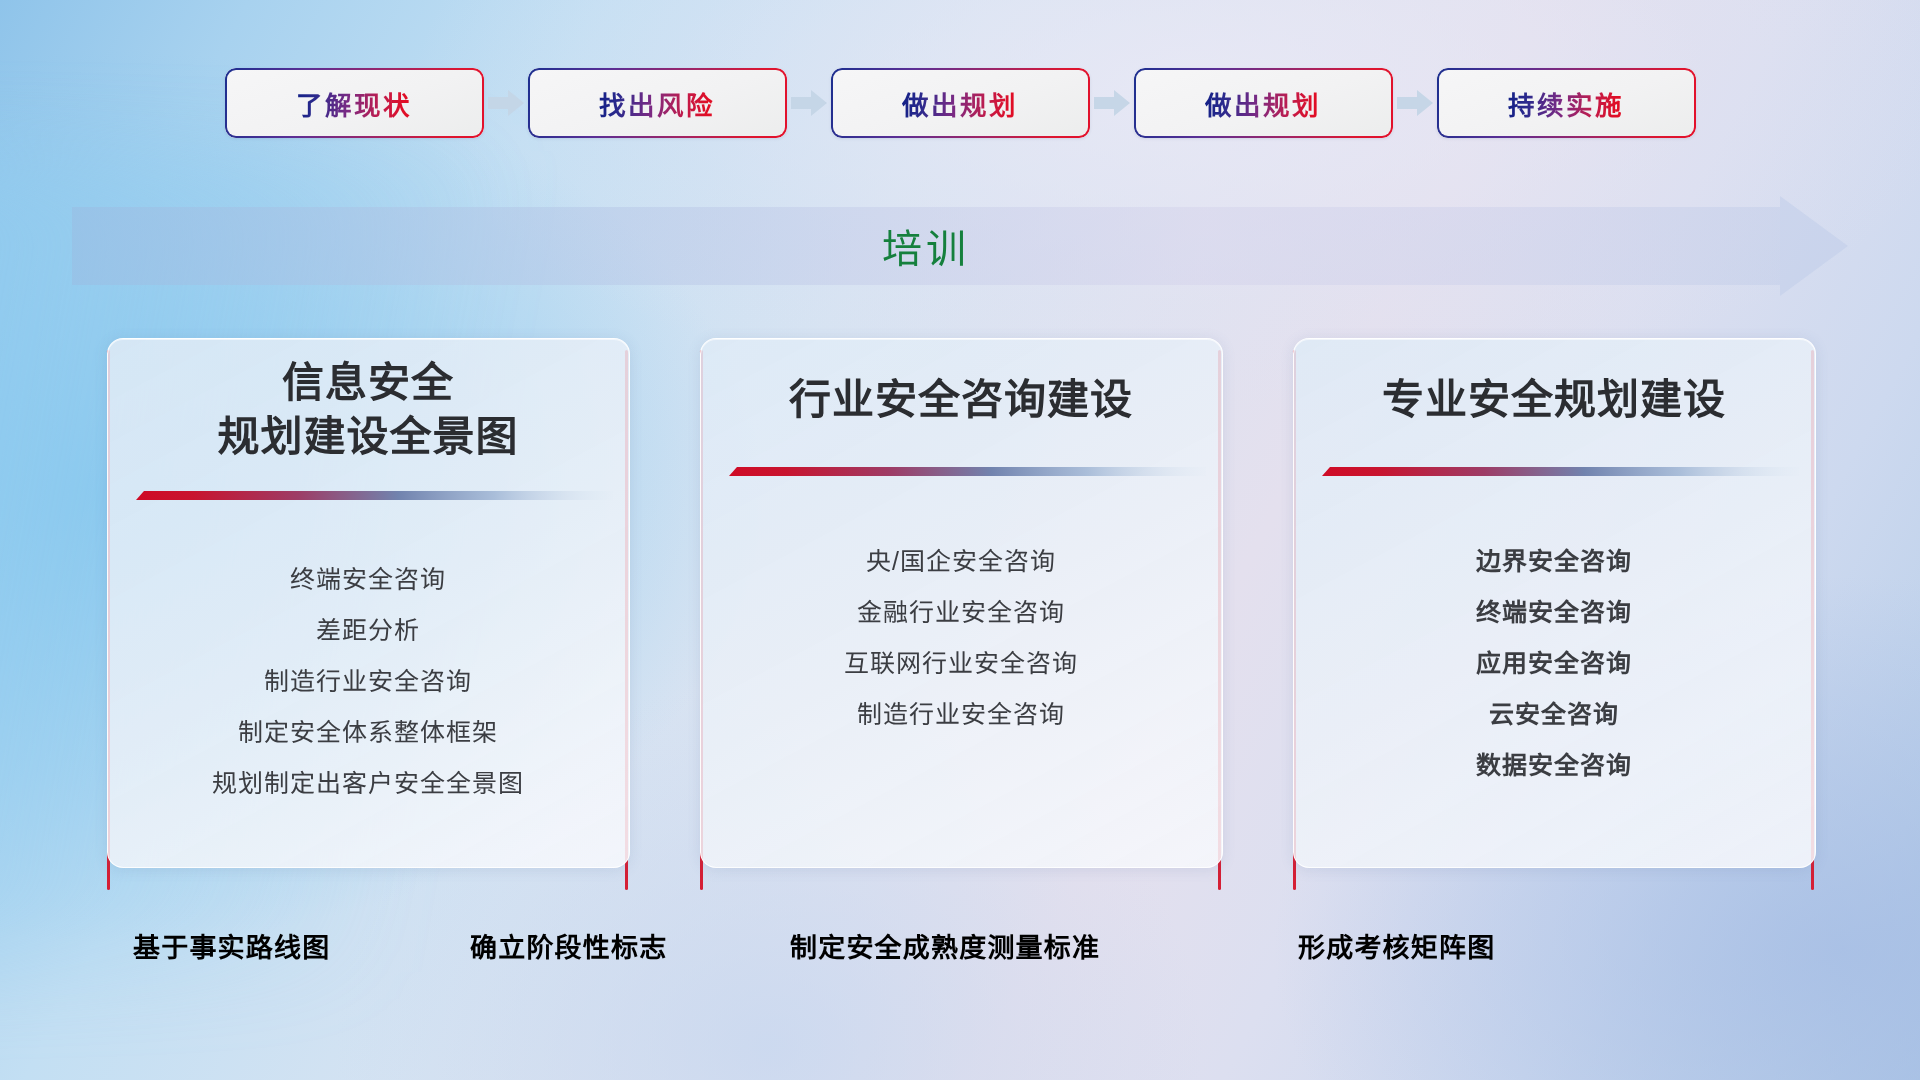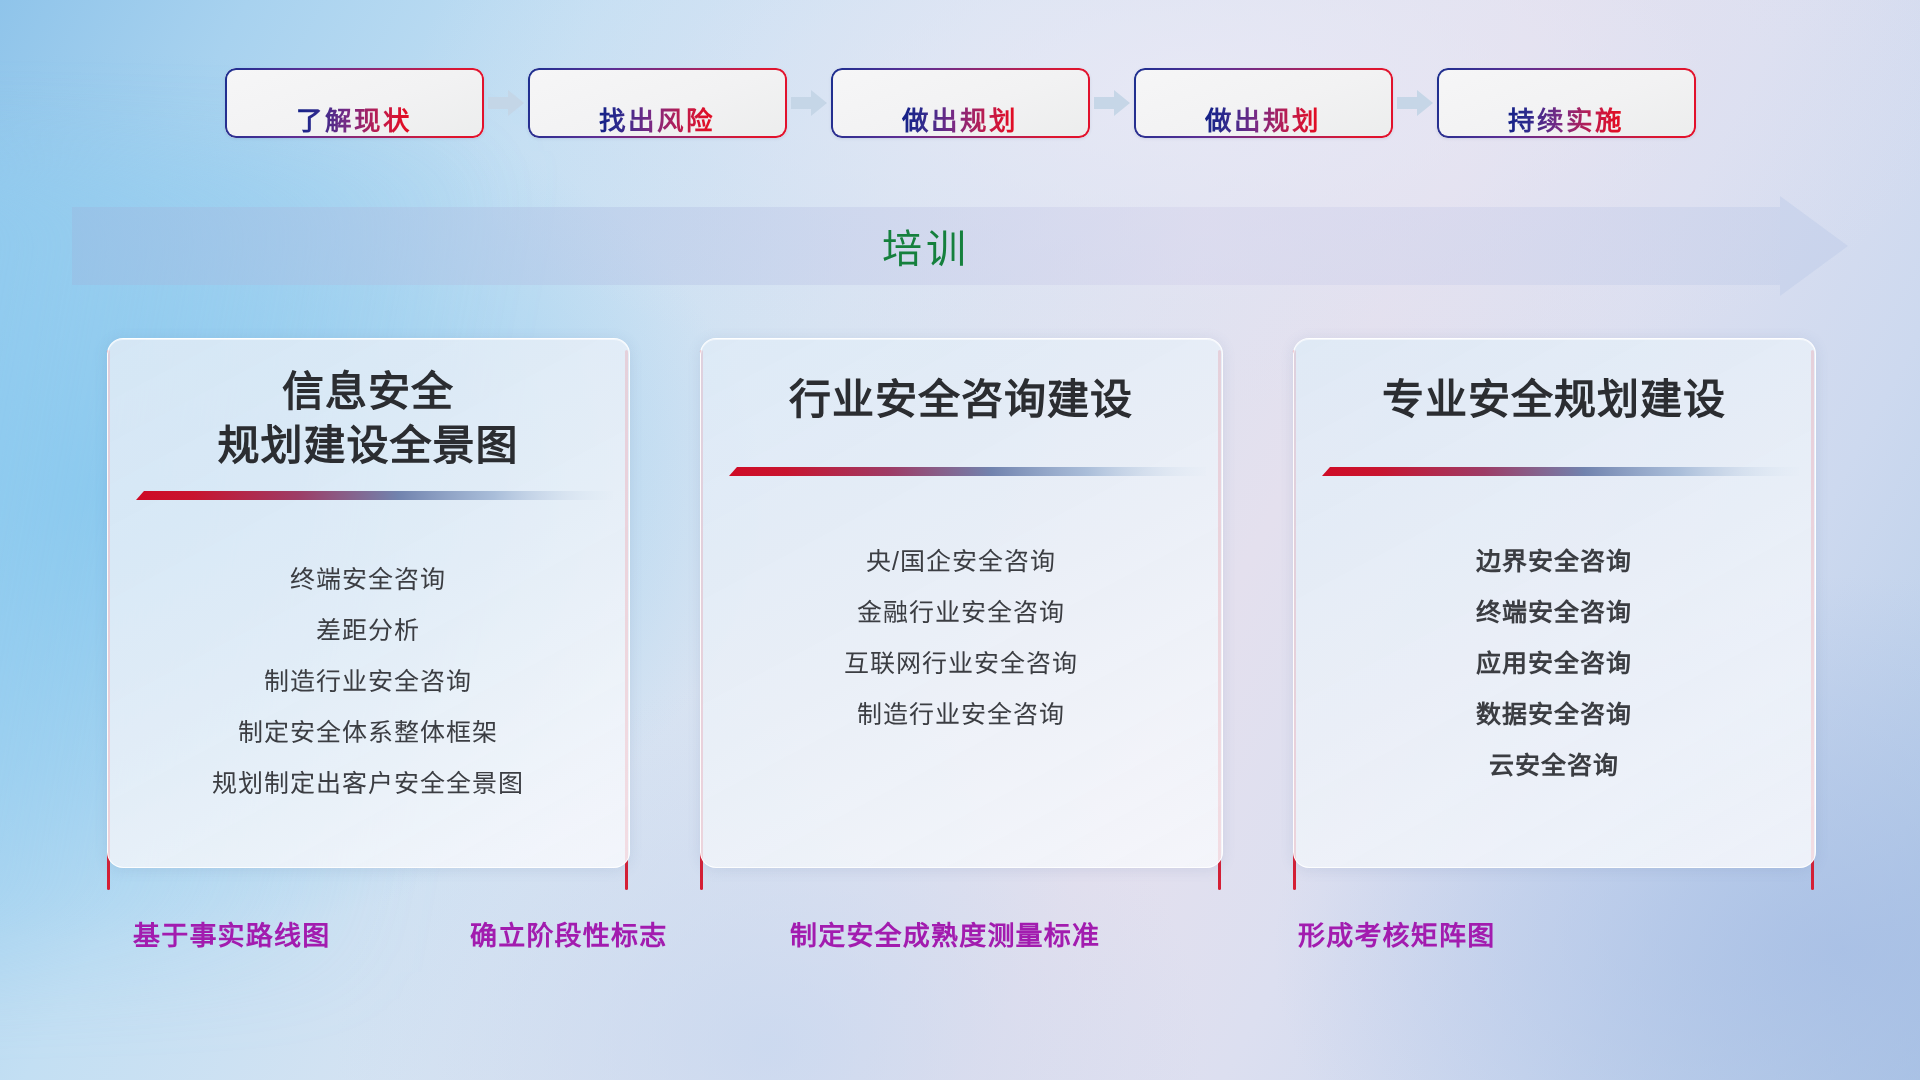--- a/index.html
+++ b/index.html
@@ -34,21 +34,21 @@
     background:linear-gradient(100deg, rgba(146,205,240,0.55) 0%, rgba(146,205,240,0) 80%);
     filter:blur(40px);
   }
 
   
   #steps{position:absolute;left:0;top:62px;width:1920px;height:82px;
     display:flex;align-items:center;justify-content:center;}
   .step-box{
     position:relative;width:259px;height:70px;border-radius:11px;
     background:linear-gradient(160deg,#f6f6f7 0%,#f2f2f3 55%,#eceded 100%);
-    display:flex;align-items:flex-end;justify-content:center;
+    display:flex;align-items:center;justify-content:center;
     box-shadow:0 1px 3px rgba(70,90,130,0.13);
   }
   .step-box::before{
     content:"";position:absolute;inset:0;border-radius:11px;padding:2px;
     background:linear-gradient(103deg,#1c2f8f 0%,#5b2f95 30%,#a32463 62%,#dd1630 86%,#e3102b 100%);
     -webkit-mask:linear-gradient(#000 0 0) content-box, linear-gradient(#000 0 0);
     -webkit-mask-composite:xor; mask-composite:exclude;
     pointer-events:none;
   }
   .step-label{
@@ -95,30 +95,30 @@
       rgba(242,245,250,0.86) 74%,
       rgba(246,248,252,0.88) 100%);
     border:1.5px solid rgba(255,255,255,0.92);
     box-shadow:0 2px 14px rgba(88,116,160,0.14), inset 0 1px 0 rgba(255,255,255,0.6);
     overflow:hidden;
   }
   .card-title{
     position:absolute;left:0;right:0;top:34px;text-align:center;
     font-size:42px;font-weight:700;color:#2b2d31;line-height:1.28;letter-spacing:1px;
   }
-  .card-title.two{top:26px;}
+  .card-title.two{top:17px;}
   .accent-wrap{position:absolute;left:26px;right:16px;height:13px;}
   .accent{width:100%;height:13px;display:block;}
   .card-list{position:absolute;left:0;right:0;text-align:center;}
   .card-list .li{font-size:25px;color:#3b3d42;line-height:1.0;margin-bottom:26px;letter-spacing:1px;}
 
   
   #bottom{position:absolute;left:0;top:910px;width:1920px;height:70px;}
-  .blabel{position:absolute;top:4px;font-size:27px;font-weight:700;
-    color:#a21caf;letter-spacing:1.2px;white-space:nowrap;}
+  .blabel{position:absolute;top:16px;font-size:27px;font-weight:700;
+    color:#000000;letter-spacing:1.2px;white-space:nowrap;}
 </style>
 </head>
 <body>
 
 <div id="bg">
   <div class="bg-l1"></div>
   <div class="bg-l2"></div>
   <div class="bg-l3"></div>
   <div class="bg-l4"></div>
   <div class="bg-l5"></div>
@@ -251,22 +251,22 @@
                 <stop offset="100%" stop-color="#dde8f3" stop-opacity="0.1"></stop>
               </linearGradient>
             </defs>
             <path d="M10 0 H480 L480 9 H2 Z" fill="url(#accgrad2)"></path>
           </svg>
         </div>
         <div class="card-list" style="top: 210px; font-weight: bold;">
           <div class="li">边界安全咨询</div>
           <div class="li">终端安全咨询</div>
           <div class="li">应用安全咨询</div>
+          <div class="li">云安全咨询</div>
           <div class="li">数据安全咨询</div>
-          <div class="li">云安全咨询</div>
         </div>
       </div>
     </div>
   </div>
 
 <div id="bottom">
     <div class="blabel" style="left: 133px;">基于事实路线图</div>
     <div class="blabel" style="left: 470px;">确立阶段性标志</div>
     <div class="blabel" style="left: 790px;">制定安全成熟度测量标准</div>
     <div class="blabel" style="left: 1298px;">形成考核矩阵图</div>

